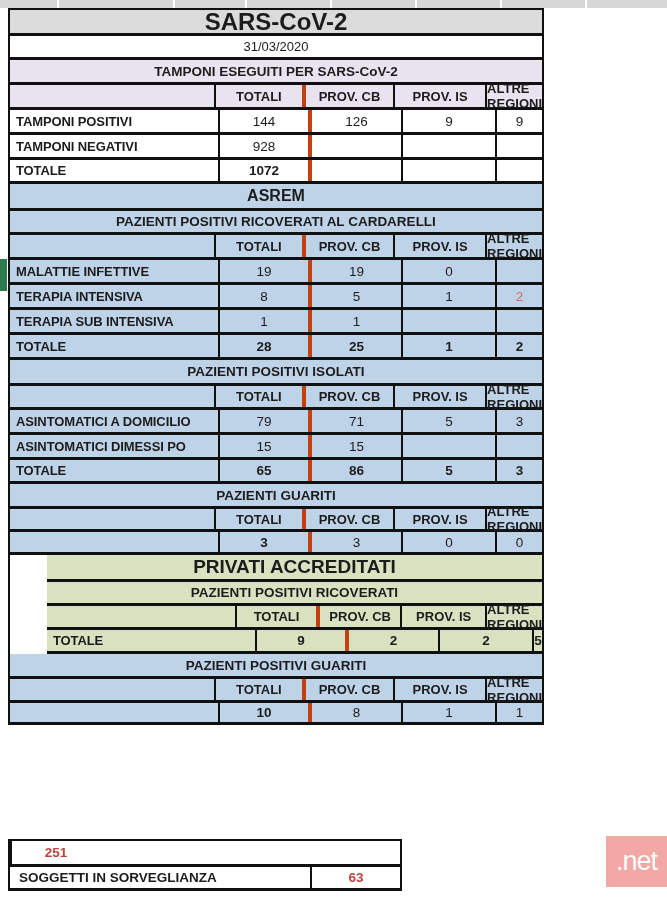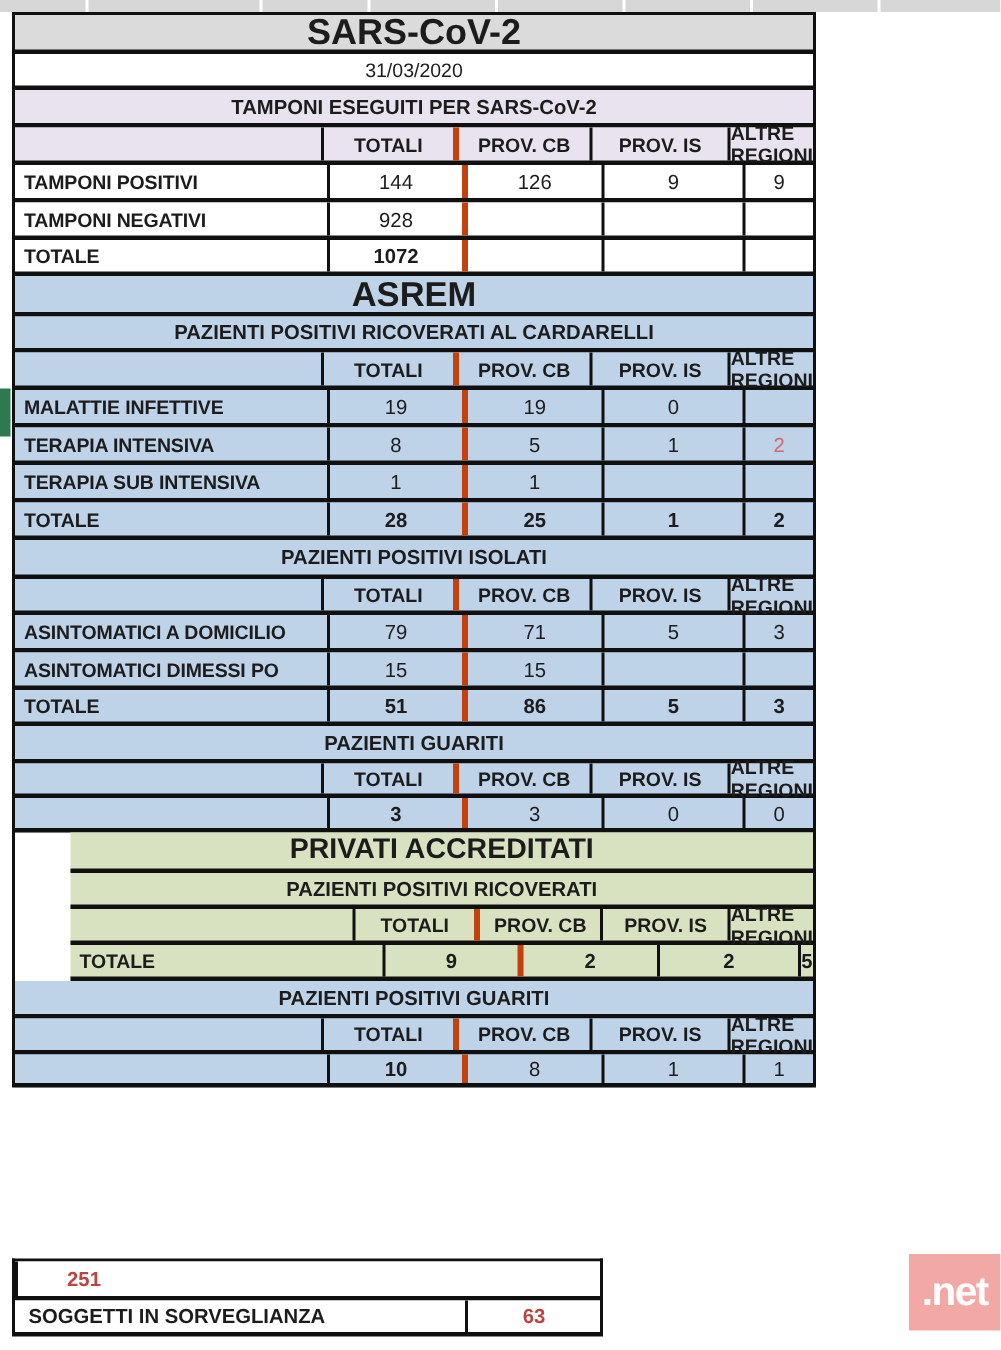--- a/index.html
+++ b/index.html
@@ -36,32 +36,32 @@
 
   .bg-gray  { background:#dcdbdc; }
   .bg-white { background:#ffffff; }
   .bg-lav   { background:#e8e3ee; }
   .bg-blue  { background:#bed2e8; }
   .bg-green { background:#d9e2c0;margin-left:37px; }
 
   .title-text { font-size:24px; font-weight:bold; }
   .date-text  { font-size:13px; font-weight:normal; }
   .sec-text   { font-size:13.5px; }
-  .asrem-text { font-size:23px; }
+  .asrem-text { font-size:16px; }
   .priv-text  { font-size:19px; }
 
   .b { font-weight:bold; }
   .soft-red { color:#d4696d; }
   .dark-red { color:#b94441; }
 
   .green-bar { position:absolute; left:0; top:259px; width:7px; height:32px; background:#2c7a4e; }
 
   .watermark { position:absolute; left:606px; top:836px; width:61px; height:51px; background:#f2a9a5;
     display:flex; align-items:center; justify-content:center; }
-  .watermark span { color:#ffffff; font-weight:bold; font-size:27px; letter-spacing:-1px; }
+  .watermark span { color:#ffffff; font-weight:normal; font-size:27px; letter-spacing:-1px; }
 </style>
 </head>
 <body>
 
 <div class="sheet">
 
   <div class="top-strip"></div>
 
   <div class="main-table">
 
@@ -169,21 +169,21 @@
     </div>
     <div class="row h25 bg-blue">
       <div class="c c0">ASINTOMATICI DIMESSI PO</div>
       <div class="c c1">15</div>
       <div class="c c2">15</div>
       <div class="c c3"></div>
       <div class="c c4"></div>
     </div>
     <div class="row h24 bg-blue">
       <div class="c c0">TOTALE</div>
-      <div class="c c1 b">51</div>
+      <div class="c c1 b">65</div>
       <div class="c c2 b">86</div>
       <div class="c c3 b">5</div>
       <div class="c c4 b">3</div>
     </div>
 
     <div class="row full h25 bg-blue">
       <span class="sec-text">PAZIENTI GUARITI</span>
     </div>
     <div class="row hdr h23 bg-blue">
       <div class="c c0"></div>

